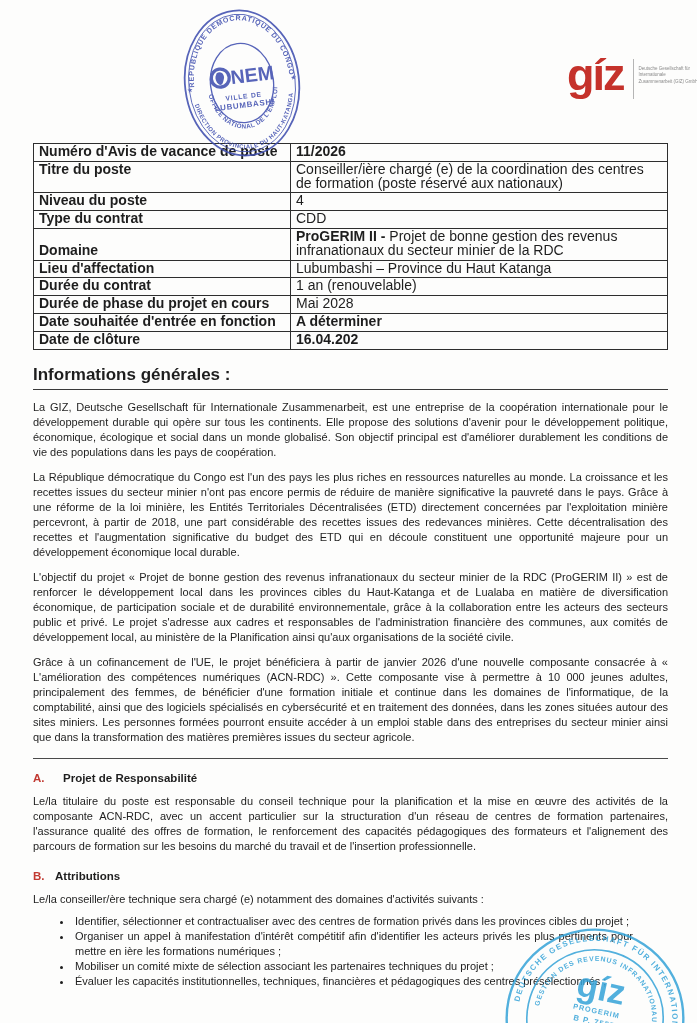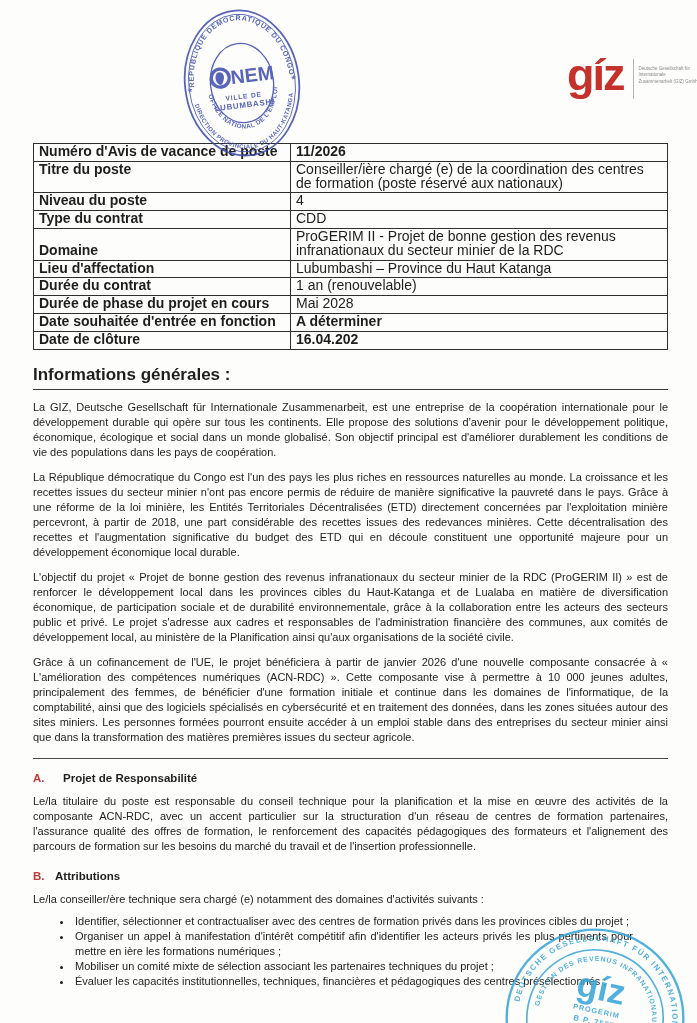--- a/index.html
+++ b/index.html
@@ -8,21 +8,21 @@
     overflow:hidden; font-family:"Liberation Sans", sans-serif; color:#1e1e1e;
   }
   .content { padding:0 30px 0 33px; }
 
   
   table.details { border-collapse:collapse; width:635px; margin-top:143px; font-size:14px; }
   table.details td { border:1.6px solid #2e2e2e; padding:1px 5px 2px 5px; vertical-align:top; line-height:13.8px; }
   table.details td.lbl { width:246px; font-weight:bold; }
   table.details td.lbl.vbottom { vertical-align:bottom; }
   td.val-bold { font-weight:bold; }
-  .inline-bold { font-weight:normal; }
+  .inline-bold { font-weight:bold; }
 
   
   .info-heading { font-weight:bold; font-size:17px; margin-top:15px; padding-bottom:4px; border-bottom:1.5px solid #3a3a3a; width:635px; }
   p.body { font-size:11px; line-height:15px; text-align:justify; margin:10px 0 0 0; width:635px; }
   .hr2 { border-top:1.6px solid #4a4a4a; margin-top:13px; width:635px; }
 
   .sec-head { margin-top:13px; font-size:11.5px; font-weight:bold; display:flex; }
   .sec-letter { color:#c23a32; width:30px; flex:0 0 auto; }
   .sec-head.tight .sec-letter { width:22px; }
 

